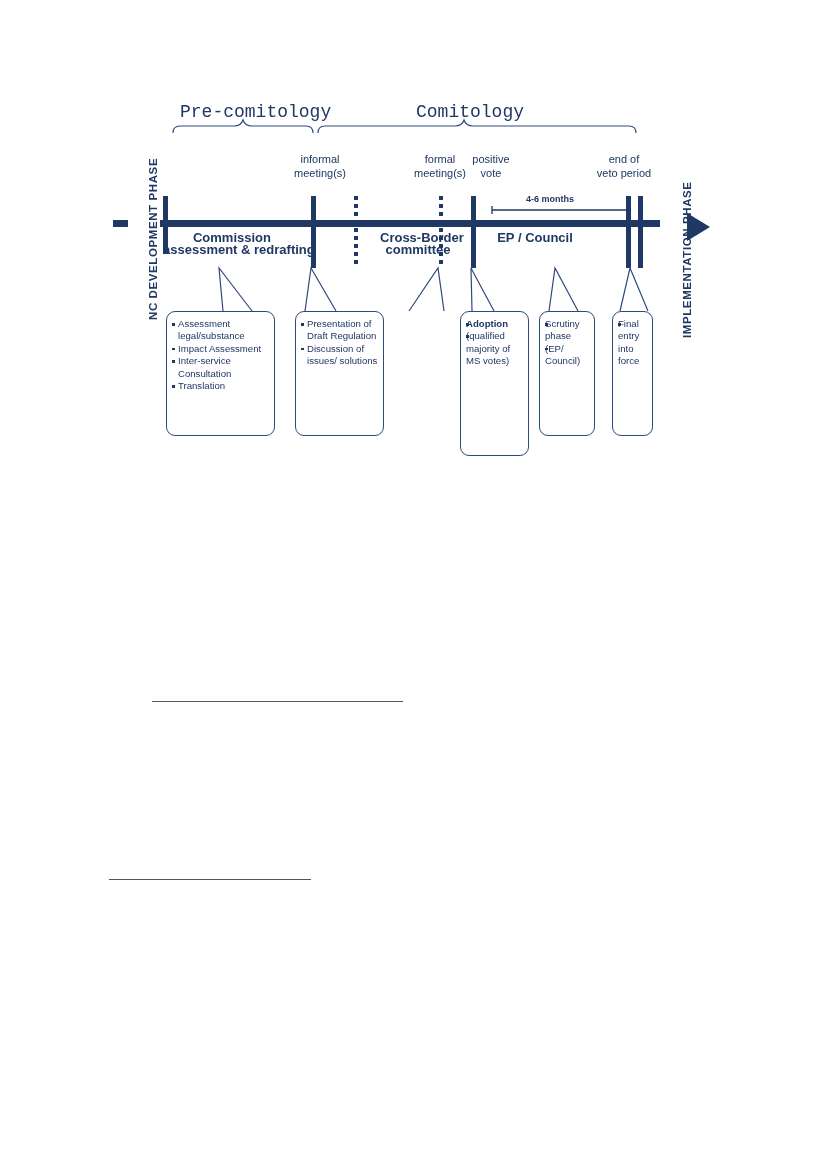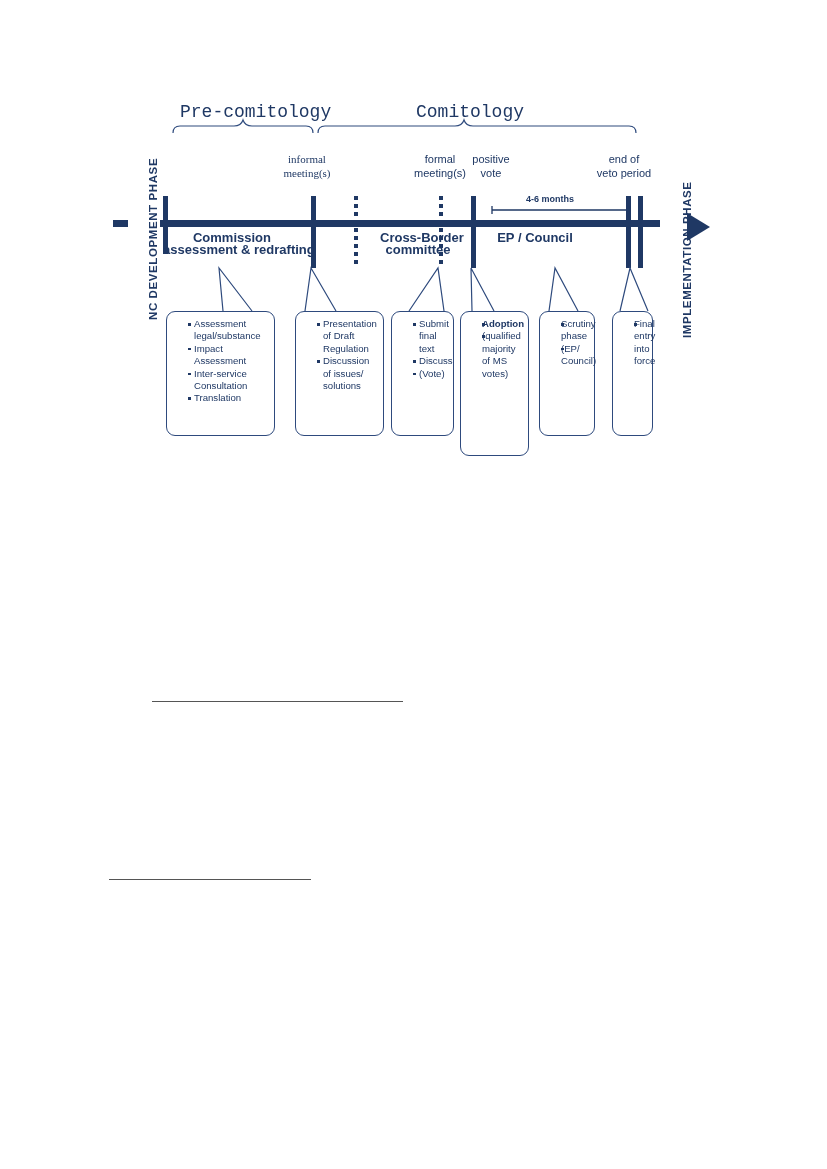--- a/index.html
+++ b/index.html
@@ -68,21 +68,21 @@
   
   .callout{
     position:absolute;
     border:1.2px solid #2E4A7D;
     border-radius:9px;
     background:#ffffff;
     color:#1F3864;
     font-size:9.6px;
     line-height:12.4px;
     box-sizing:border-box;
-    padding:6px 4px 4px 21px;
+    padding:6px 4px 4px 5px;
   }
   .callout ul{margin:0;padding:0;list-style:none;}
   .callout li{
     position:relative;padding-left:6px;margin:0 0 0 0;
   }
   .callout li:before{
     content:"";position:absolute;left:0;top:5px;
     width:2.6px;height:2.6px;background:#1F3864;
   }
   .callout .plain{padding-left:0;}
@@ -97,21 +97,21 @@
 <body>
 
 <div class="stage">
 
   <div class="sidelabel" id="nc-phase-label">NC DEVELOPMENT PHASE</div>
   <div class="sidelabel" id="impl-phase-label">IMPLEMENTATION PHASE</div>
 
   <div class="bracket-label" style="left:180px;top:102px;width:132px;">Pre-comitology</div>
   <div class="bracket-label" style="left:400px;top:102px;width:140px;">Comitology</div>
 
-  <div class="event-label" style="left:267px;top:152px;width:80px;font-family:Liberation Serif, serif;">
+  <div class="event-label" style="left:280px;top:152px;width:80px;">
     <span>informal</span><br>
     <span>meeting(s)</span>
   </div>
   <div class="event-label" style="left:400px;top:152px;width:80px;">
     <span>formal</span><br>
     <span>meeting(s)</span>
   </div>
   <div class="event-label" style="left:456px;top:152px;width:70px;">
     <span>positive</span><br>
     <span>vote</span>
@@ -157,27 +157,20 @@
     </ul>
   </div>
 
   <div class="callout" style="left:295px;top:311px;width:89px;height:125px;">
     <ul>
       <li>Presentation of Draft Regulation</li>
       <li>Discussion of issues/ solutions</li>
     </ul>
   </div>
 
-  <div class="callout" style="left:391px;top:311px;width:63px;height:125px;">
-    <ul>
-      <li>Submit final text</li>
-      <li>Discuss</li>
-      <li>(Vote)</li>
-    </ul>
-  </div>
 
   <div class="callout" style="left:460px;top:311px;width:69px;height:145px;">
     <ul>
       <li class="plain bold">Adoption</li>
       <li class="plain">(qualified majority of MS votes)</li>
     </ul>
   </div>
 
   <div class="callout" style="left:539px;top:311px;width:56px;height:125px;">
     <ul>

